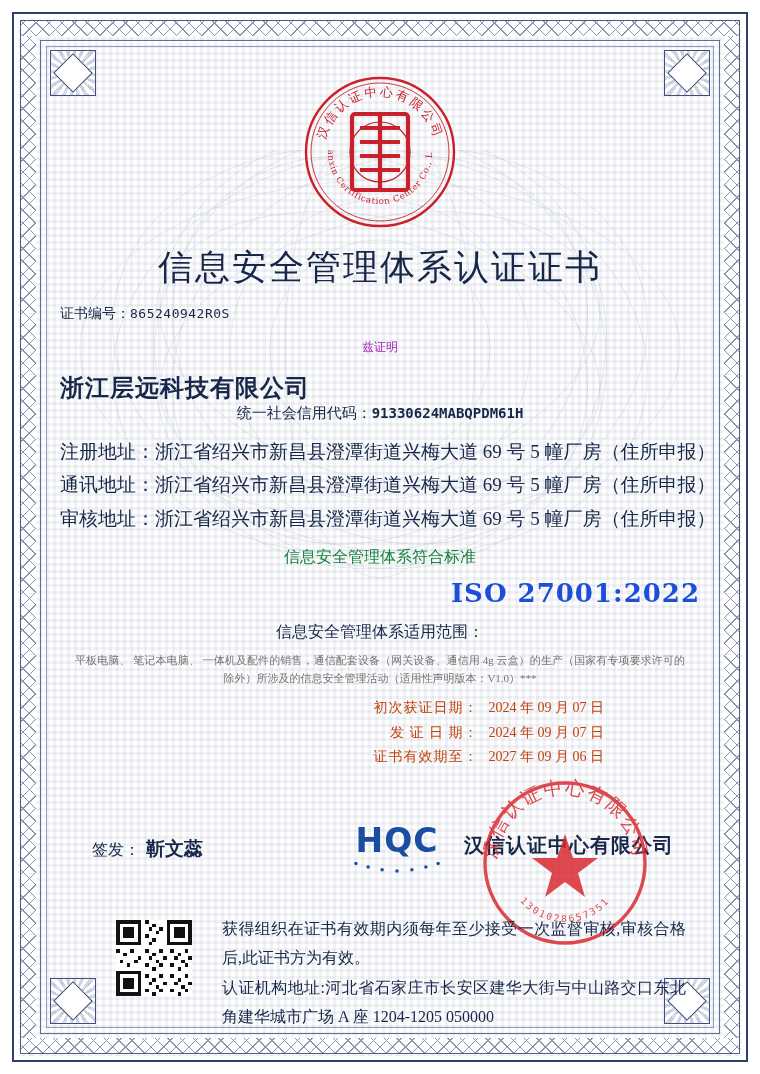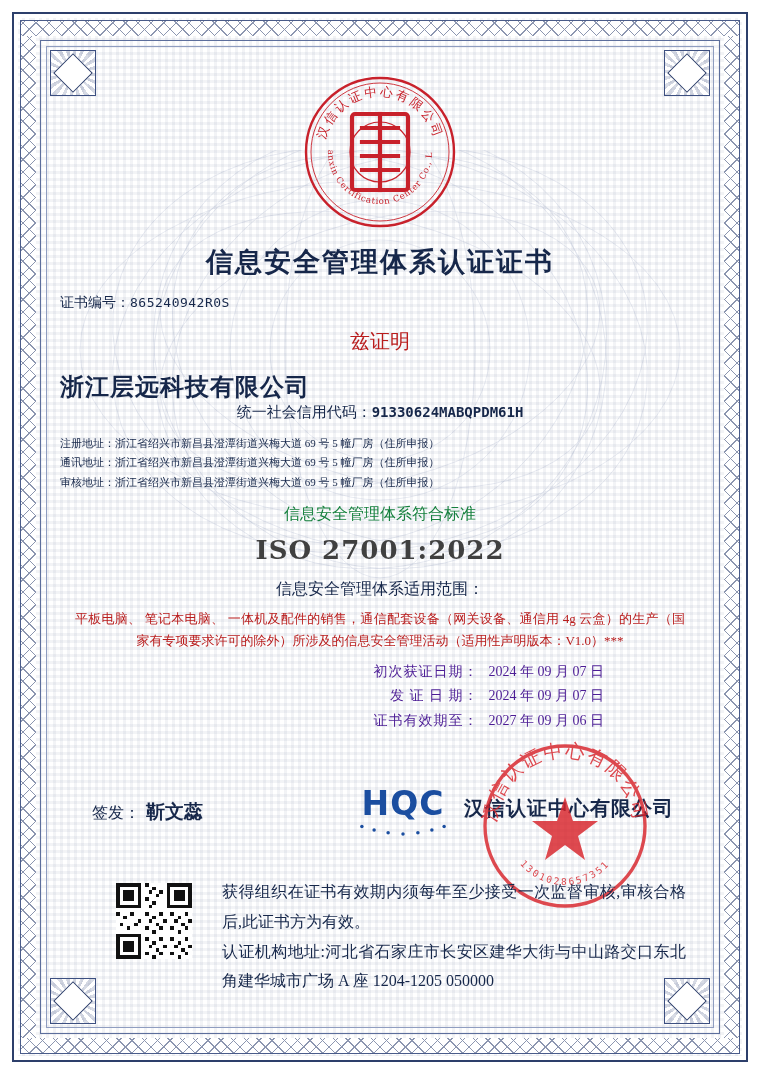--- a/index.html
+++ b/index.html
@@ -133,44 +133,44 @@
     width: 152px;
     height: 152px;
     margin: 14px auto 0;
     position: relative;
   }
 
   .doc-title {
     margin: 16px 0 0;
     text-align: center;
     font-family: "DejaVu Serif", "Liberation Serif", serif;
-    font-size: 27px;
-    font-weight: bold;
+    font-size: 35px;
+    font-weight: normal;
     letter-spacing: 2px;
     color: #16274a;
   }
 
   .cert-no {
     margin-top: 14px;
     text-align: left;
     font-size: 14px;
     color: #16274a;
     font-family: "Liberation Sans", sans-serif;
   }
   .cert-no .num {
     font-family: "DejaVu Sans Mono", monospace;
     font-size: 13px;
     letter-spacing: .5px;
   }
 
   .attest {
     margin-top: 16px;
     text-align: center;
-    font-size: 20px;
-    color: #b91c1c;
+    font-size: 12px;
+    color: #a21caf;
   }
 
   .company {
     margin-top: 16px;
     font-size: 24px;
     font-weight: bold;
     color: #16274a;
     letter-spacing: 1px;
   }
 
@@ -182,72 +182,72 @@
   .credit-code .val {
     font-family: "DejaVu Sans Mono", monospace;
     font-size: 14px;
     font-weight: bold;
   }
 
   .addr-list {
     margin-top: 12px;
   }
   .addr-row {
-    text-align: left;
-    font-size: 11px;
+    text-align: right;
+    font-size: 19px;
     line-height: 1.75;
     color: #16274a;
     white-space: nowrap;
   }
   .addr-row .lbl { }
   .addr-row .val { }
 
   .standard-label {
     margin-top: 12px;
     text-align: center;
     font-size: 16px;
     color: #15803d;
   }
 
   .standard-name {
     margin-top: 10px;
-    text-align: center;
+    text-align: right;
     font-size: 26px;
     font-weight: bold;
     letter-spacing: 1px;
-    color: #404040;
+    color: #1d4ed8;
     font-family: "DejaVu Serif", "Liberation Serif", serif;
   }
 
   .scope-label {
     margin-top: 14px;
     text-align: center;
     font-size: 16px;
     color: #16274a;
   }
 
   .scope-text {
     margin: 8px auto 0;
     width: 610px;
     text-align: justify;
     text-align-last: center;
-    font-size: 13px;
+    font-size: 11px;
     line-height: 1.7;
-    color: #b91c1c;
+    color: #737373;
   }
 
   .dates {
     margin-top: 8px;
     padding-right: 96px;
     text-align: right;
   }
   .date-row {
     font-size: 14px;
     line-height: 1.75;
-    color: #4c1d95;
+    color: #c2410c;
     white-space: nowrap;
   }
   .date-row .lbl { letter-spacing: 1px; }
   .date-row .val { margin-left: 10px; }
 
   
   .sig-zone {
     position: relative;
     height: 122px;
     margin-top: 18px;
@@ -260,21 +260,21 @@
     color: #16274a;
   }
   .signer .name {
     font-family: "DejaVu Serif", "Liberation Serif", serif;
     font-size: 19px;
     font-weight: bold;
     margin-left: 6px;
   }
   .hqc-logo {
     position: absolute;
-    left: 288px;
+    left: 282px;
     top: 36px;
     width: 110px;
     text-align: center;
   }
   .hqc-text {
     font-family: "DejaVu Sans", "Liberation Sans", sans-serif;
     font-size: 33px;
     font-weight: bold;
     color: #1b4ea0;
     letter-spacing: 1px;

